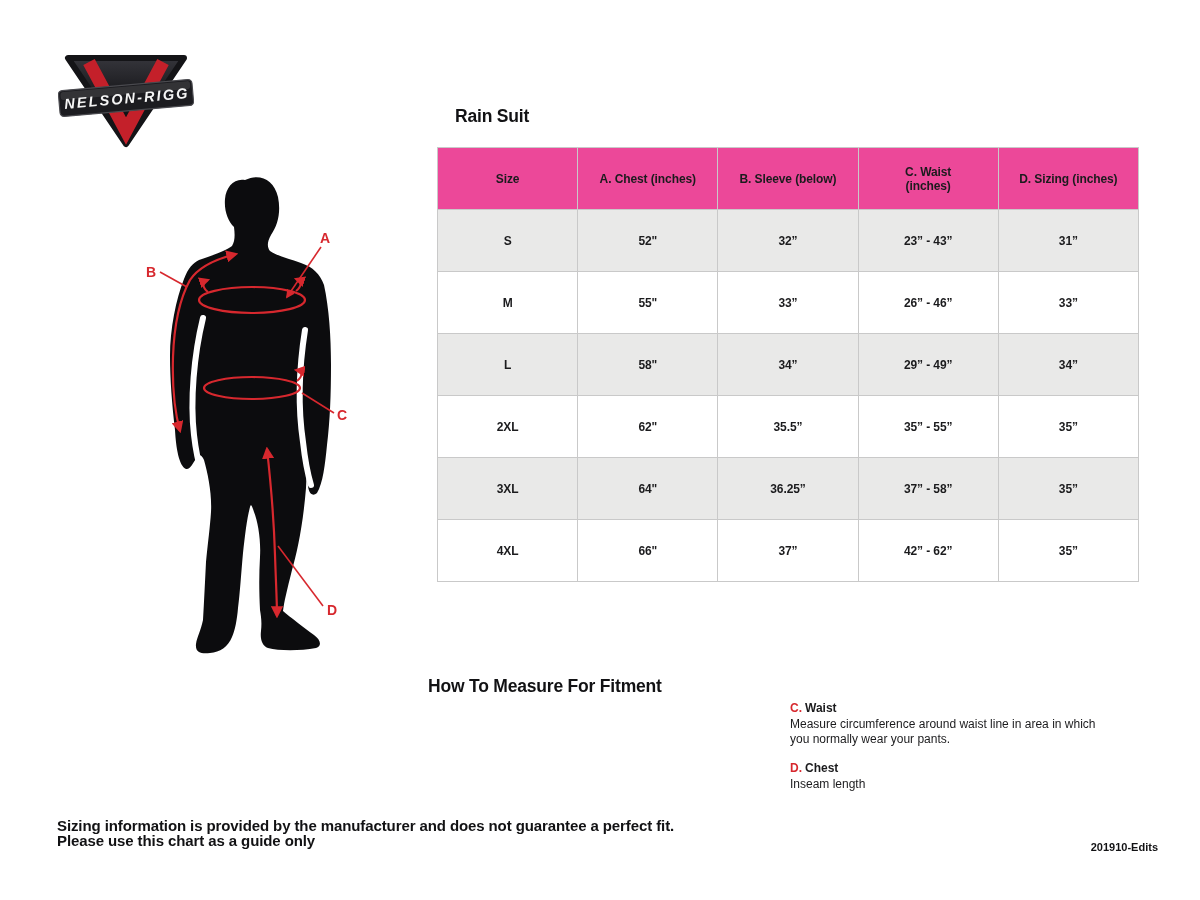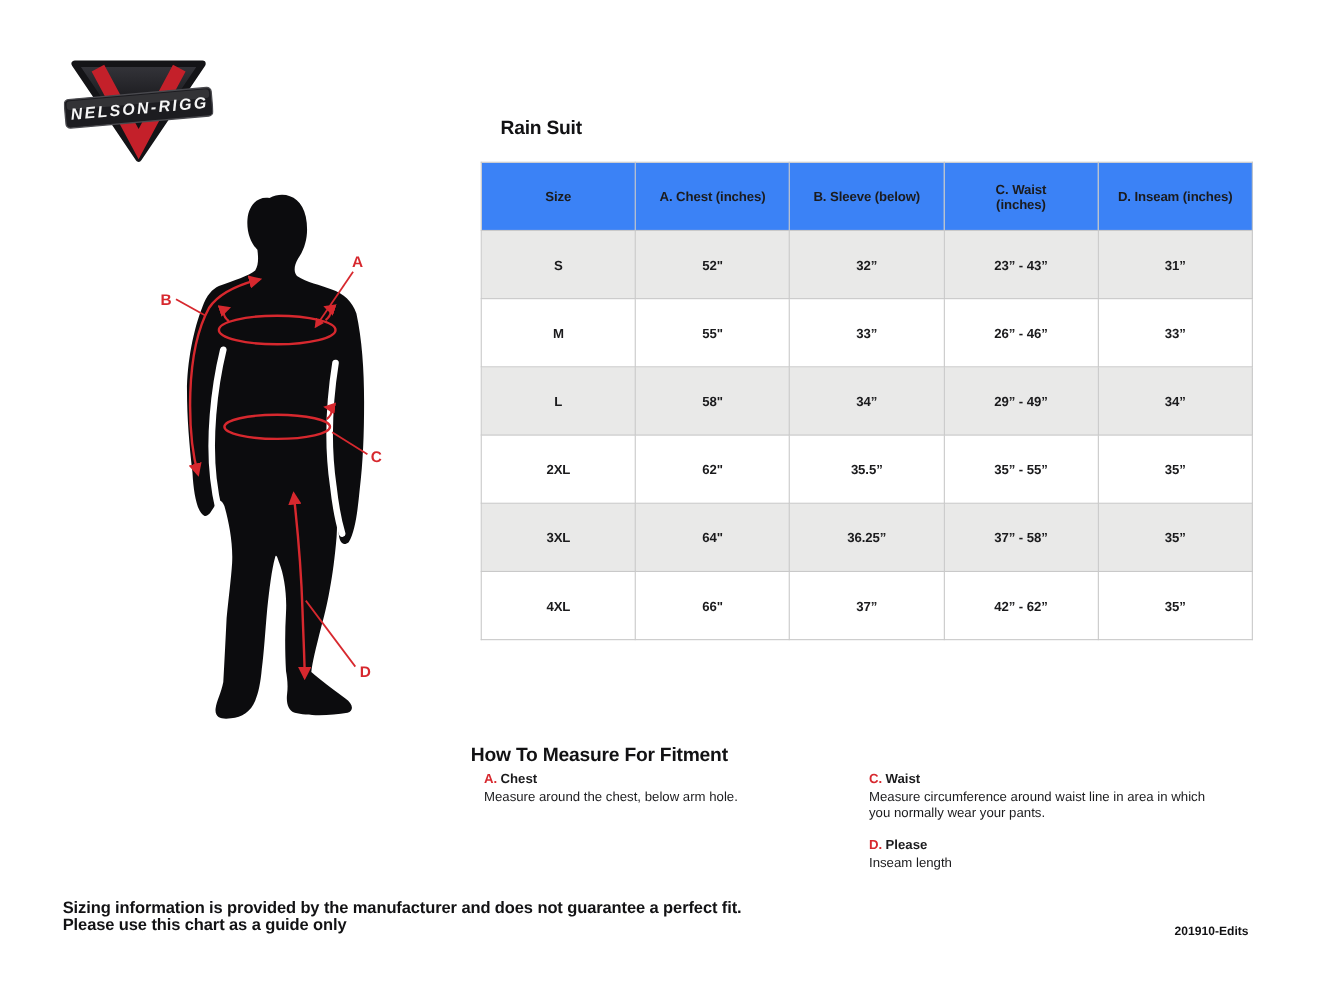--- a/index.html
+++ b/index.html
@@ -16,38 +16,38 @@
 
   
   .page-title { position:absolute; left:440px; top:106px; font-size:17.5px; font-weight:700; color:#121214; letter-spacing:-0.2px;margin-left:15px; }
 
   
   .size-table { position:absolute; left:437px; top:147px; width:702px;
     border-collapse:collapse; table-layout:fixed; }
   .size-table th, .size-table td {
     border:1px solid #c9c9c9; text-align:center; vertical-align:middle;
     font-size:12px; font-weight:700; color:#1b1b1d; height:62px; padding:0 4px; letter-spacing:-0.1px; }
-  .size-table thead th { background:#3b82f6; white-space:pre-line; font-weight:700; }
+  .size-table thead th { background:#ec4899; white-space:pre-line; font-weight:700; }
   .size-table tbody tr:nth-child(odd) td { background:#e9e9e8; }
   .size-table tbody tr:nth-child(even) td { background:#ffffff; }
 
   
   .measure-heading { position:absolute; left:428px; top:676px; font-size:17.5px; font-weight:700; color:#121214; letter-spacing:-0.2px; }
   .measure-col { position:absolute; top:701px; width:330px; }
   .measure-col.left  { left:440px; }
   .measure-col.right { left:790px; }
   .measure-item { margin-bottom:14px; }
   .measure-label { font-size:12px; font-weight:700; color:#1b1b1d; margin-bottom:2px; }
   .measure-letter { color:#d7282e; margin-right:3px; }
   .measure-desc { font-size:12px; line-height:15px; color:#1b1b1d; white-space:pre-line; }
 
   
   .disclaimer { position:absolute; left:57px; top:818px; font-size:15px; font-weight:700;
     line-height:15px; color:#121214; white-space:pre-line; letter-spacing:-0.1px; }
-  .doc-code { position:absolute; right:65px; top:841px; font-size:11px; font-weight:700; color:#121214; }
+  .doc-code { position:absolute; right:42px; top:841px; font-size:11px; font-weight:700; color:#121214; }
 </style>
 </head>
 <body>
 
 <div class="page">
 
   <svg class="logo" viewBox="0 0 136 106">
     <defs>
       <linearGradient id="triGrad" x1="0" y1="0" x2="0" y2="1">
         <stop offset="0" stop-color="#35353b"></stop>
@@ -144,21 +144,21 @@
   <div class="page-title">Rain Suit</div>
 
   <table class="size-table">
     <thead>
       <tr>
         <th>Size</th>
         <th>A. Chest (inches)</th>
         <th>B. Sleeve (below)</th>
         <th>C. Waist
 (inches)</th>
-        <th>D. Inseam (inches)</th>
+        <th>D. Sizing (inches)</th>
       </tr>
     </thead>
     <tbody>
       <tr>
         <td>S</td>
         <td>52"</td>
         <td>32”</td>
         <td>23” - 43”</td>
         <td>31”</td>
       </tr>
@@ -196,39 +196,33 @@
         <td>37”</td>
         <td>42” - 62”</td>
         <td>35”</td>
       </tr>
     </tbody>
   </table>
 
   <div class="measure-heading">How To Measure For Fitment</div>
 
   <div class="measure-col left">
-    <div class="measure-item">
-      <div class="measure-label">
-        <span class="measure-letter">A.</span><span>Chest</span>
-      </div>
-      <div class="measure-desc">Measure around the chest, below arm hole.</div>
-    </div>
   </div>
 
   <div class="measure-col right">
     <div class="measure-item">
       <div class="measure-label">
         <span class="measure-letter">C.</span><span>Waist</span>
       </div>
       <div class="measure-desc">Measure circumference around waist line in area in which
 you normally wear your pants.</div>
     </div>
     <div class="measure-item">
       <div class="measure-label">
-        <span class="measure-letter">D.</span><span>Please</span>
+        <span class="measure-letter">D.</span><span>Chest</span>
       </div>
       <div class="measure-desc">Inseam length</div>
     </div>
   </div>
 
   <div class="disclaimer">Sizing information is provided by the manufacturer and does not guarantee a perfect fit.
 Please use this chart as a guide only</div>
   <div class="doc-code">201910-Edits</div>
 
 </div>

